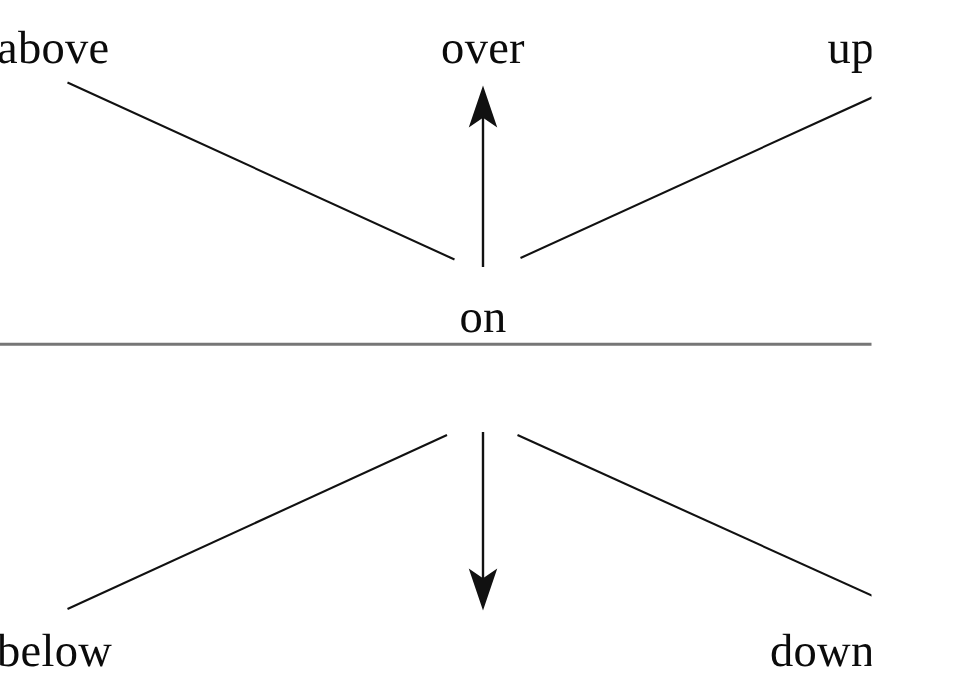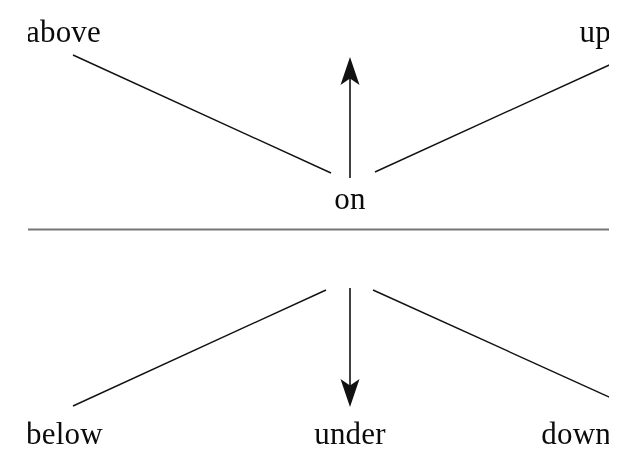--- a/index.html
+++ b/index.html
@@ -7,21 +7,20 @@
     padding: 0;
     background: #ffffff;
   }
   #diagram-root {
     position: relative;
     width: 581px;
     height: 462px;
     background: #ffffff;
     overflow: hidden;
     font-family: "Liberation Serif", "DejaVu Serif", serif;
-    margin-left: 28px;
   }
   #diagram-svg {
     position: absolute;
     left: 0;
     top: 0;
     width: 644px;
     height: 462px;
   }
   .node-label {
     position: absolute;
@@ -30,21 +29,21 @@
     font-size: 31px;
     line-height: 1;
     white-space: nowrap;
     letter-spacing: 0.2px;
   }
   
   #label-above  { left: -2px;  top: 16px; }
   #label-over   { left: 322px; top: 16px; transform: translateX(-50%); }
   #label-up     { right: -2px; top: 16px; }
   
-  #label-on     { left: 322px; top: 183px; transform: translateX(-50%); }
+  #label-on     { left: 322px; top: 195px; transform: translateX(-50%); }
   
   #label-beneath{ left: 322px; top: 243px; transform: translateX(-50%); }
   
   #label-below  { left: -2px;  top: 418px; }
   #label-under  { left: 322px; top: 418px; transform: translateX(-50%); }
   #label-down   { right: -2px; top: 418px; }
 </style>
 </head>
 <body>
 
@@ -66,25 +65,25 @@
 
     <line x1="345" y1="290" x2="601" y2="406" stroke="#111111" stroke-width="1.4"></line>
 
     <line x1="322" y1="288" x2="322" y2="392" stroke="#111111" stroke-width="1.6"></line>
 
     <path d="M 322 407 L 331.5 379 L 322 385.5 L 312.5 379 Z" fill="#111111"></path>
   </svg>
 
   <div class="node-label" id="label-above">above</div>
 
+  <div class="node-label" id="label-over">over</div>
 
   <div class="node-label" id="label-up">up</div>
 
   <div class="node-label" id="label-on">on</div>
 
 
   <div class="node-label" id="label-below">below</div>
 
-  <div class="node-label" id="label-under">under</div>
 
   <div class="node-label" id="label-down">down</div>
 
 </div>
 
 </body></html>

